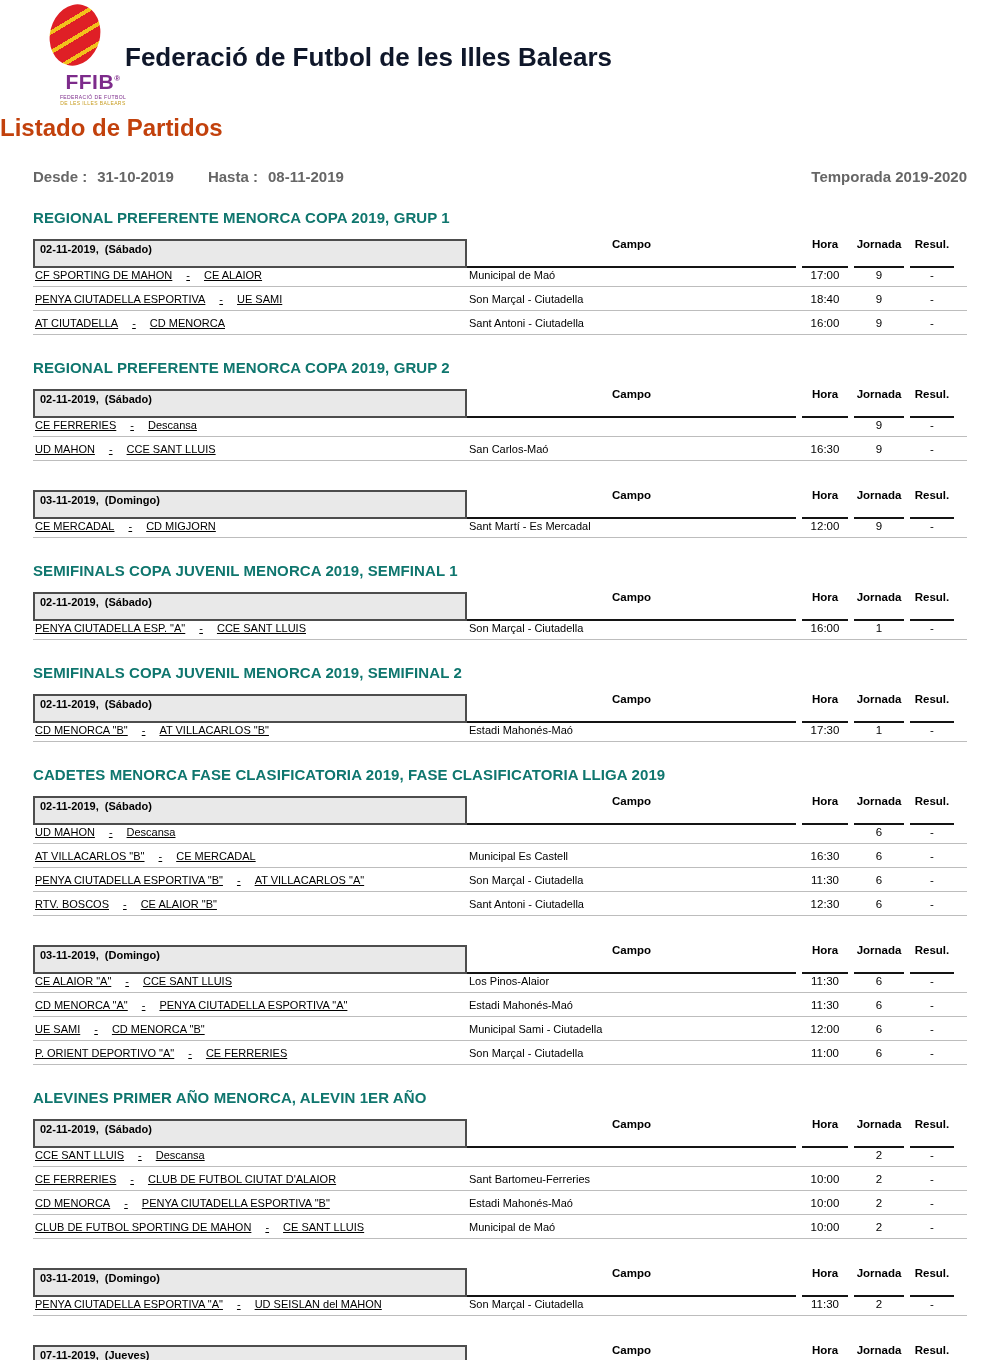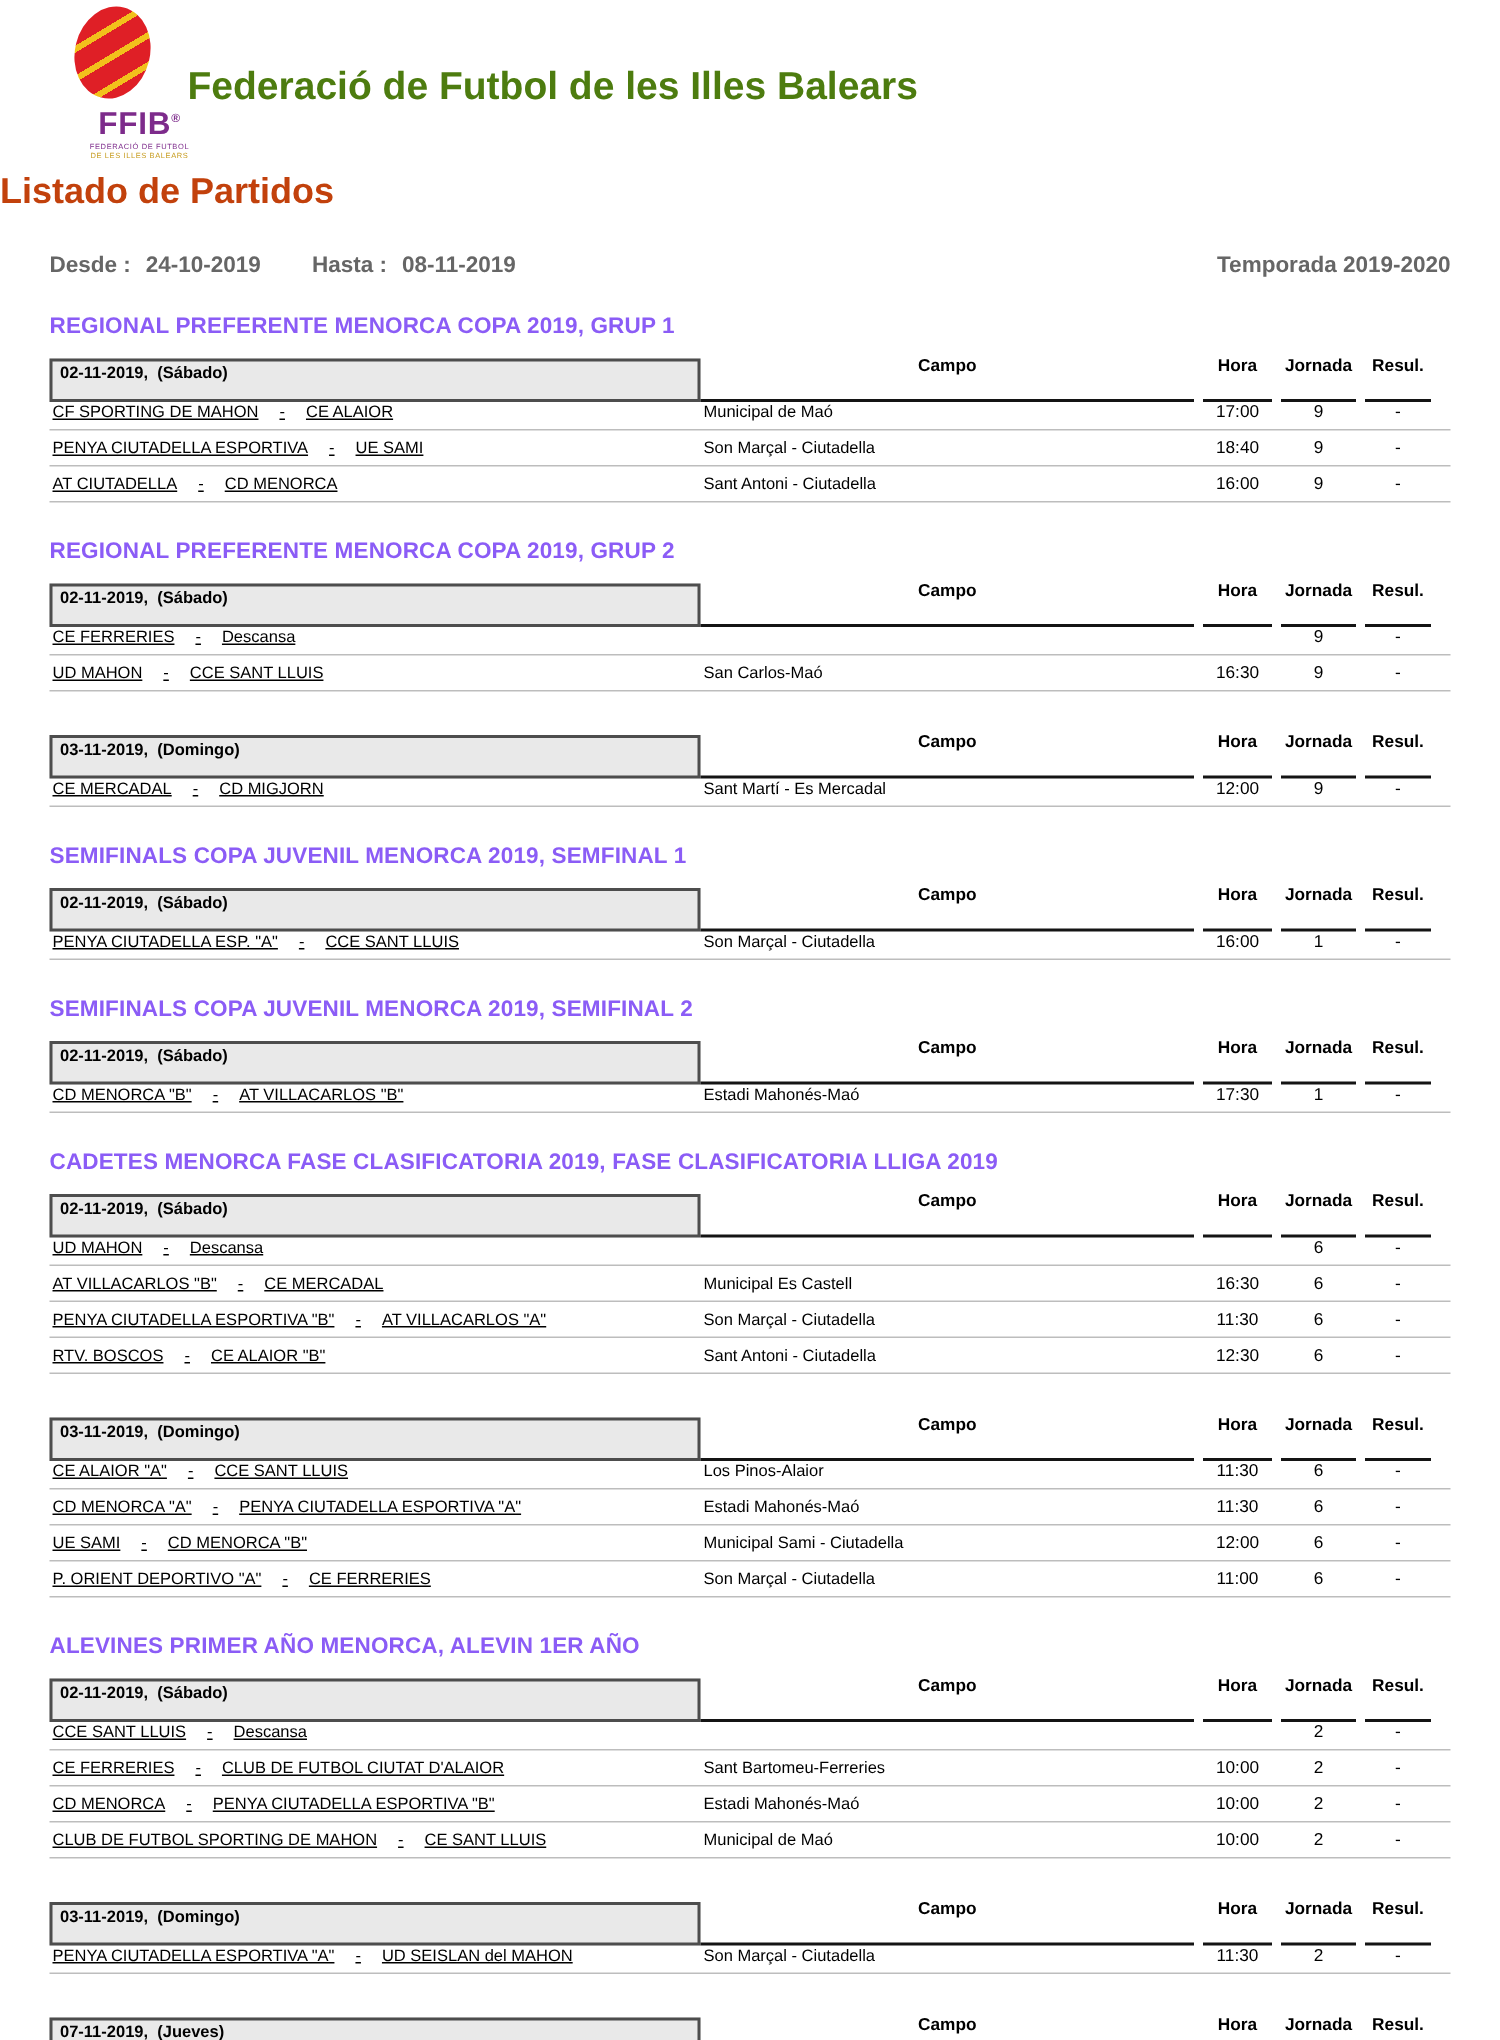--- a/index.html
+++ b/index.html
@@ -9,31 +9,31 @@
   
   .brandbar { position:relative; height:108px; }
   .logo { position:absolute; left:38px; top:4px; width:110px; text-align:center; }
   .logo-ball { width:50px; height:62px; margin-left:12px; border-radius:50%;
     background: repeating-linear-gradient(135deg, #df1f26 0 6px, #f2c11c 6px 10px, #df1f26 10px 17px);
     transform: rotate(14deg); }
   .logo-acronym { font-weight:bold; color:#7d2b8b; font-size:21px; letter-spacing:0.5px; line-height:20px; margin-top:3px; }
   .logo-reg { font-size:8px; vertical-align:super; color:#7d2b8b; }
   .logo-sub1 { font-size:5px; color:#7d2b8b; letter-spacing:0.4px; margin-top:2px; }
   .logo-sub2 { font-size:5px; color:#c79c1f; letter-spacing:0.4px; }
-  .org-title { position:absolute; left:125px; top:42px; font-size:26px; font-weight:bold; color:#4d7c0f; }
+  .org-title { position:absolute; left:125px; top:42px; font-size:26px; font-weight:bold; color:#0f172a; }
 
   .doc-title { text-align:left; font-size:24px; font-weight:bold; color:#c2410c; margin-top:6px; }
 
   .filters { display:flex; justify-content:space-between; margin:26px 33px 0 33px;
     font-size:15px; font-weight:bold; color:#666; }
   .filters .lbl { margin-right:10px; }
   .filters .val { margin-right:34px; }
 
   
-  .section-title { font-size:15px; font-weight:bold; color:#8b5cf6; margin:24px 0 12px 33px; letter-spacing:0.1px; }
+  .section-title { font-size:15px; font-weight:bold; color:#0f766e; margin:24px 0 12px 33px; letter-spacing:0.1px; }
   .mtable { width:934px; margin-left:33px; }
   .mtable + .mtable { margin-top:28px; }
 
   .trow { display:grid; grid-template-columns:434px 332px 52px 56px 50px; align-items:end; }
   .trow.head { height:24px; margin-bottom:1px; }
   .trow.data { height:23px; align-items:center; border-bottom:1px solid #bdbdbd; }
 
   .datebox { box-sizing:border-box; width:434px; height:29px; background:#e9e9e9;
     border:2px solid #4d4d4d; font-size:11px; font-weight:bold; line-height:17px;
     padding-left:5px; white-space:pre; }
@@ -60,21 +60,21 @@
       <div class="logo-sub1">FEDERACIÓ DE FUTBOL</div>
       <div class="logo-sub2">DE LES ILLES BALEARS</div>
     </div>
     <div class="org-title">Federació de Futbol de les Illes Balears</div>
   </div>
 
   <div class="doc-title">Listado de Partidos</div>
 
   <div class="filters">
     <div>
-      <span class="lbl">Desde :</span><span class="val">24-10-2019</span><span class="lbl">Hasta :</span><span>08-11-2019</span>
+      <span class="lbl">Desde :</span><span class="val">31-10-2019</span><span class="lbl">Hasta :</span><span>08-11-2019</span>
     </div>
     <div>Temporada 2019-2020</div>
   </div>
 
   <div id="sections">
       <div class="section">
         <div class="section-title">REGIONAL PREFERENTE MENORCA COPA 2019, GRUP 1</div>
         <div class="mtable">
           <div class="trow head">
             <div class="hmatch">

